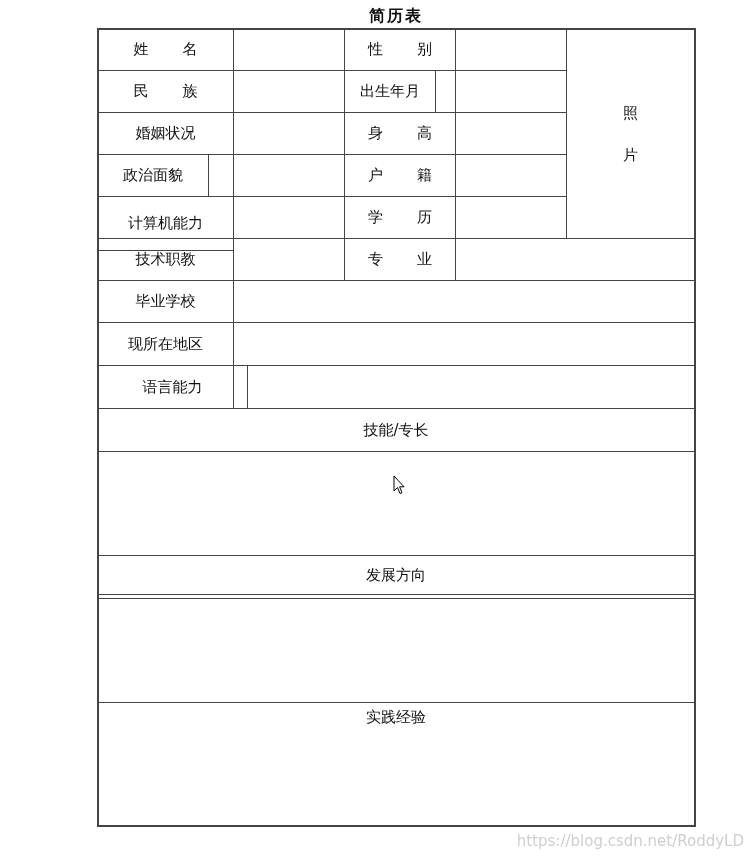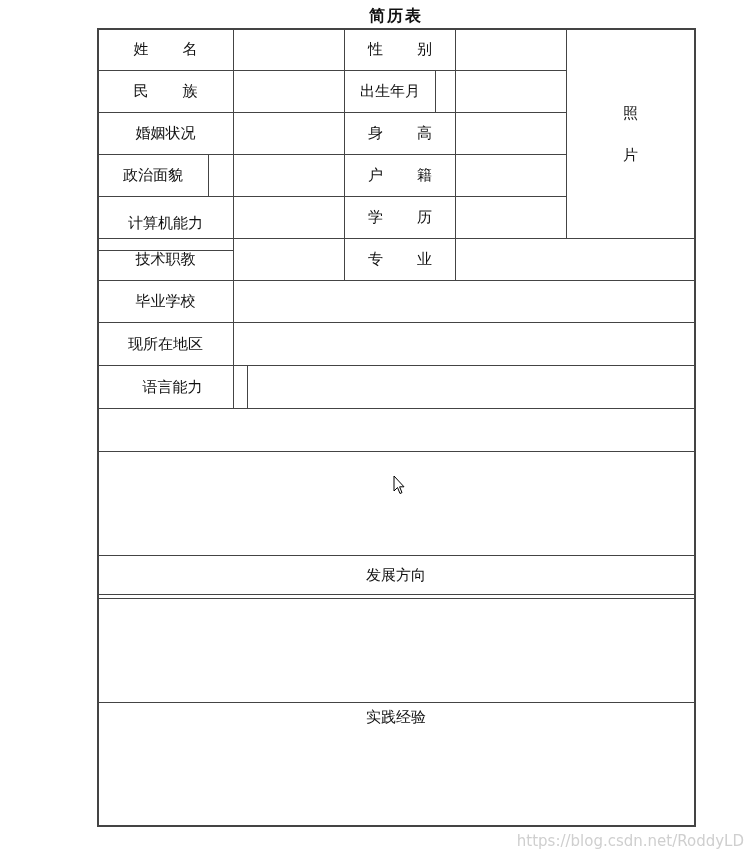--- a/index.html
+++ b/index.html
@@ -95,20 +95,21 @@
     </div>
   <div class="cell" style="left:358px;top:210px;width:240px;height:43px"></div>
 
   <div class="cell" style="left:0;top:252px;width:137px;height:43px">毕业学校</div>
   <div class="cell" style="left:136px;top:252px;width:462px;height:43px"></div>
   <div class="cell" style="left:0;top:294px;width:137px;height:44px">现所在地区</div>
   <div class="cell" style="left:136px;top:294px;width:462px;height:44px"></div>
   <div class="cell" style="left:0;top:337px;width:151px;height:44px">语言能力</div>
   <div class="cell" style="left:136px;top:337px;width:462px;height:44px"></div>
 
+  <div class="cell" style="left:0;top:380px;width:598px;height:44px">技能/专长</div>
   <div class="cell" style="left:0;top:423px;width:598px;height:105px"></div>
   <div class="cell" style="left:0;top:527px;width:598px;height:40px">发展方向</div>
   <div class="cell" style="left:0;top:570px;width:598px;height:105px"></div>
   <div class="cell top" style="left:0;top:674px;width:598px;height:124px">
       <span>实践经验</span>
     </div>
 </div>
 <div class="outer"></div>
 
 <svg class="cursor" viewBox="0 0 12 20">

